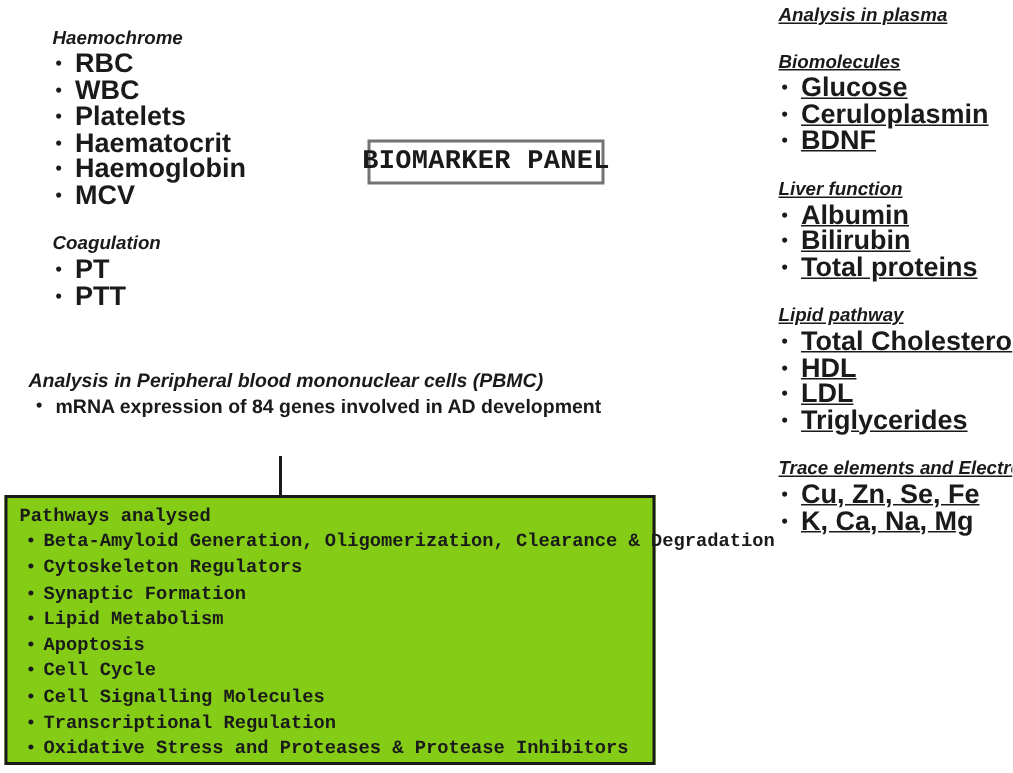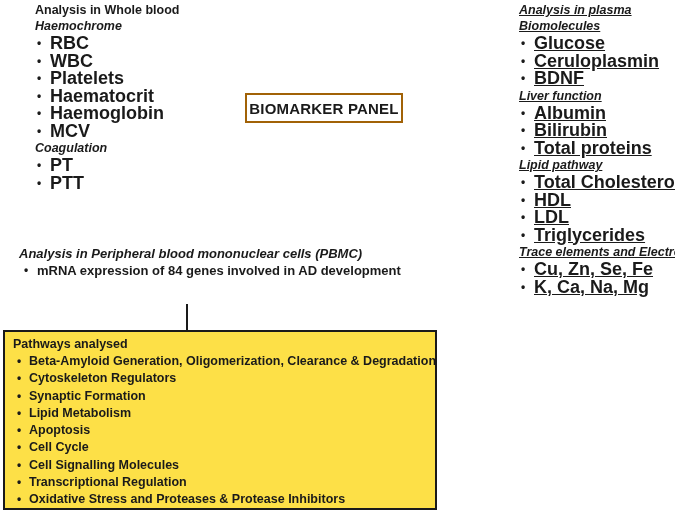--- a/index.html
+++ b/index.html
@@ -19,20 +19,21 @@
     font-weight: bold;
     line-height: 16px;
     white-space: nowrap;
   }
   .top-heading.italic { font-style: italic; }
   .sub-heading {
     font-size: 12.5px;
     font-weight: bold;
     font-style: italic;
     line-height: 17px;
+    margin-top: 15px;
     white-space: nowrap;
   }
   ul.blist { list-style: none; }
   ul.blist li {
     position: relative;
     font-size: 18px;
     font-weight: bold;
     line-height: 17.5px;
     padding-left: 15px;
     white-space: nowrap;
@@ -45,68 +46,69 @@
     font-size: 12px;
   }
   .whole-blood { left: 35px; top: 2px; width: 205px; }
   .plasma { left: 519px; top: 2px; width: 183px; text-decoration: underline; }
   .center-box {
     position: absolute;
     left: 245px;
     top: 93px;
     width: 158px;
     height: 30px;
-    border: 2px solid #a16207;
+    border: 2px solid #737373;
     background: #ffffff;
     display: flex;
     align-items: center;
     justify-content: center;
-    font-size: 15px;
+    font-size: 18px;
     font-weight: bold;
     letter-spacing: 0.2px;
     white-space: nowrap;
+    font-family: Liberation Mono, monospace;
   }
   .pbmc { left: 19px; top: 246px; width: 440px; }
   .pbmc .top-heading { font-size: 13px; }
   .pbmc ul.blist { margin-left: 3px; }
   .pbmc ul.blist li { font-size: 13px; }
   .connector {
     position: absolute;
     left: 186px;
     top: 304px;
     width: 2px;
     height: 27px;
     background: #1a1a1a;
   }
   .pathways-box {
     position: absolute;
     left: 3px;
     top: 330px;
     width: 434px;
     height: 180px;
     border: 2px solid #1a1a1a;
-    background: #fde047;
+    background: #84cc16;
     padding: 4px 8px 0 8px;
+    font-family: Liberation Mono, monospace;
   }
   .pathways-box .box-heading {
     font-size: 12.5px;
     font-weight: bold;
     line-height: 17px;
     white-space: nowrap;
   }
   .pathways-box ul.blist li { line-height: 17.3px; font-size: 12.5px; padding-left: 16px; }
   .pathways-box ul.blist li::before { left: 4px; }
 </style>
 </head>
 <body>
 
 <div class="canvas">
 
   <div class="col whole-blood">
-    <div class="top-heading">Analysis in Whole blood</div>
 
     <div>
       <div class="sub-heading">Haemochrome</div>
       <ul class="blist">
         <li>RBC</li>
         <li>WBC</li>
         <li>Platelets</li>
         <li>Haematocrit</li>
         <li>Haemoglobin</li>
         <li>MCV</li>

